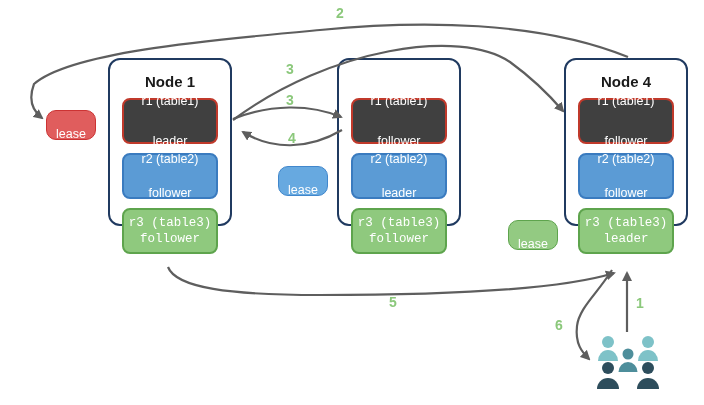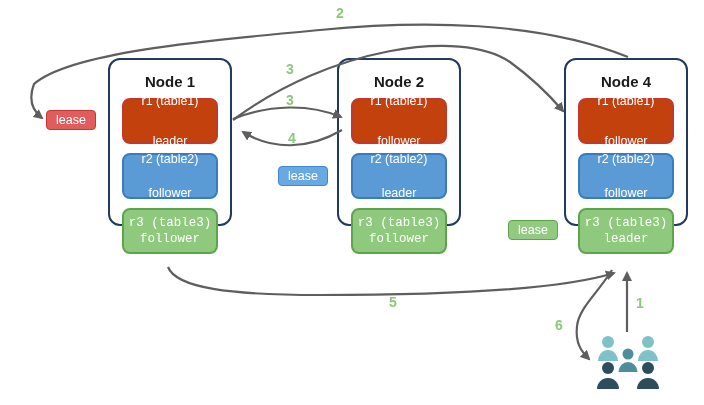--- a/index.html
+++ b/index.html
@@ -16,25 +16,25 @@
   .node-title{
     margin-top:13px;text-align:center;font-size:15px;font-weight:bold;color:#1a1a1a;
   }
   .rep{
     position:absolute;left:12px;width:96px;height:46px;border-radius:8px;
     box-sizing:border-box;border:2px solid;color:#ffffff;font-size:12.5px;
     display:flex;flex-direction:column;align-items:center;justify-content:center;
     line-height:1.3;text-align:center;
   }
   .rep-0{top:38px;} .rep-1{top:93px;gap:17px;} .rep-2{top:148px;}
-  .rep.red{background:#c2410c;border-color:#c0392b;gap:23px;}
+  .rep.red{background:#404040;border-color:#c0392b;gap:23px;}
   .rep.blue{background:#5b9bd5;border-color:#3a7bbf;}
   .rep.green{background:#8fc97e;border-color:#5ea44d;font-family:Liberation Mono, monospace;}
   .lease{
-    position:absolute;height:20px;line-height:19px;padding:0 9px;border-radius:4px;
+    position:absolute;height:20px;line-height:19px;padding:14px 9px;border-radius:10px;
     box-sizing:border-box;border:1.5px solid;color:#ffffff;font-size:12.5px;z-index:3;
   }
   .lease.red{left:46px;top:110px;background:#e05d5d;border-color:#cc3333;}
   .lease.blue{left:278px;top:166px;background:#67a9e0;border-color:#4187cc;}
   .lease.green{left:508px;top:220px;background:#93ca82;border-color:#5ea44d;}
   .step{
     position:absolute;color:#8bc87b;font-size:14px;font-weight:bold;z-index:6;
   }
   #step-2{left:336px;top:5px;}
   #step-3a{left:286px;top:61px;}
@@ -61,21 +61,20 @@
       <span>r2 (table2)</span>
       <span>follower</span>
     </div>
     <div class="rep rep-2 green">
       <span>r3 (table3)</span>
       <span>follower</span>
     </div>
   </div>
 
   <div class="node" id="node-2">
-    <div class="node-title">Node 2</div>
     <div class="rep rep-0 red">
       <span>r1 (table1)</span>
       <span>follower</span>
     </div>
     <div class="rep rep-1 blue">
       <span>r2 (table2)</span>
       <span>leader</span>
     </div>
     <div class="rep rep-2 green">
       <span>r3 (table3)</span>

